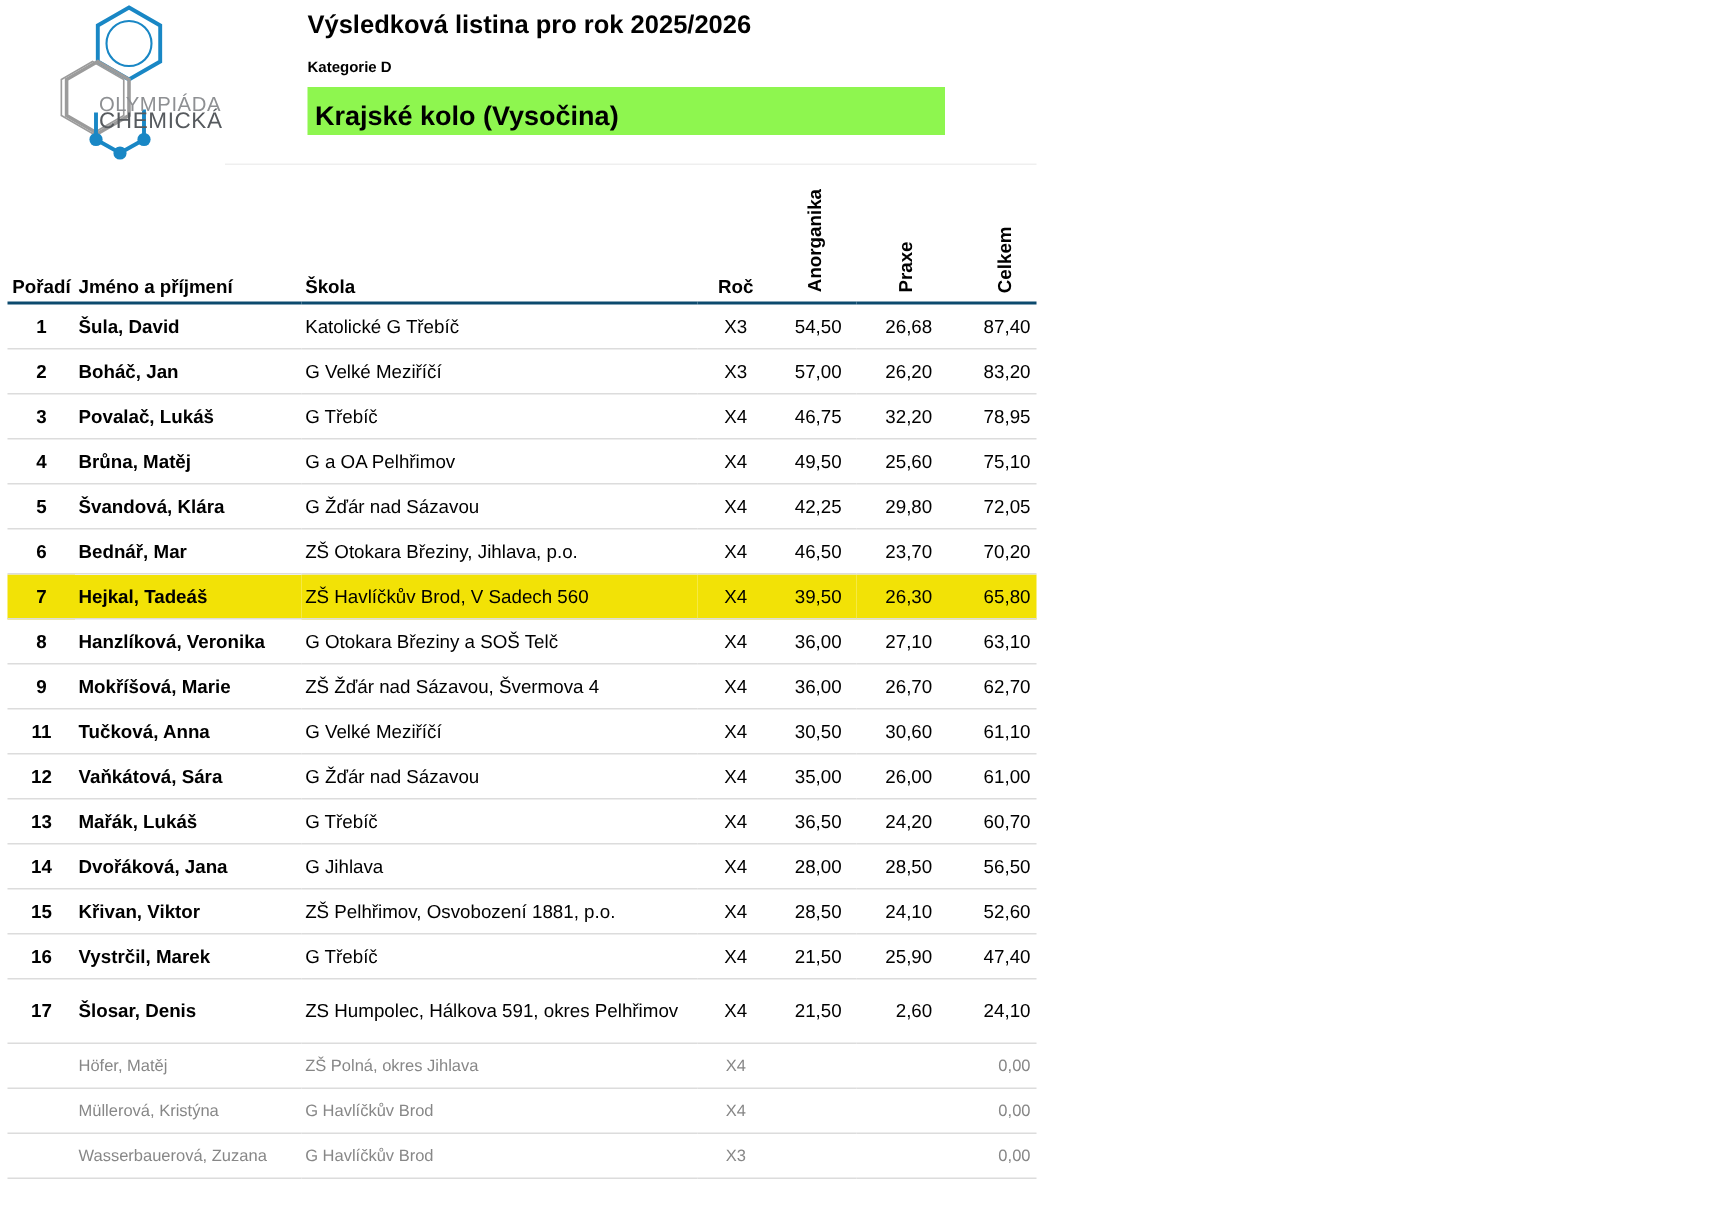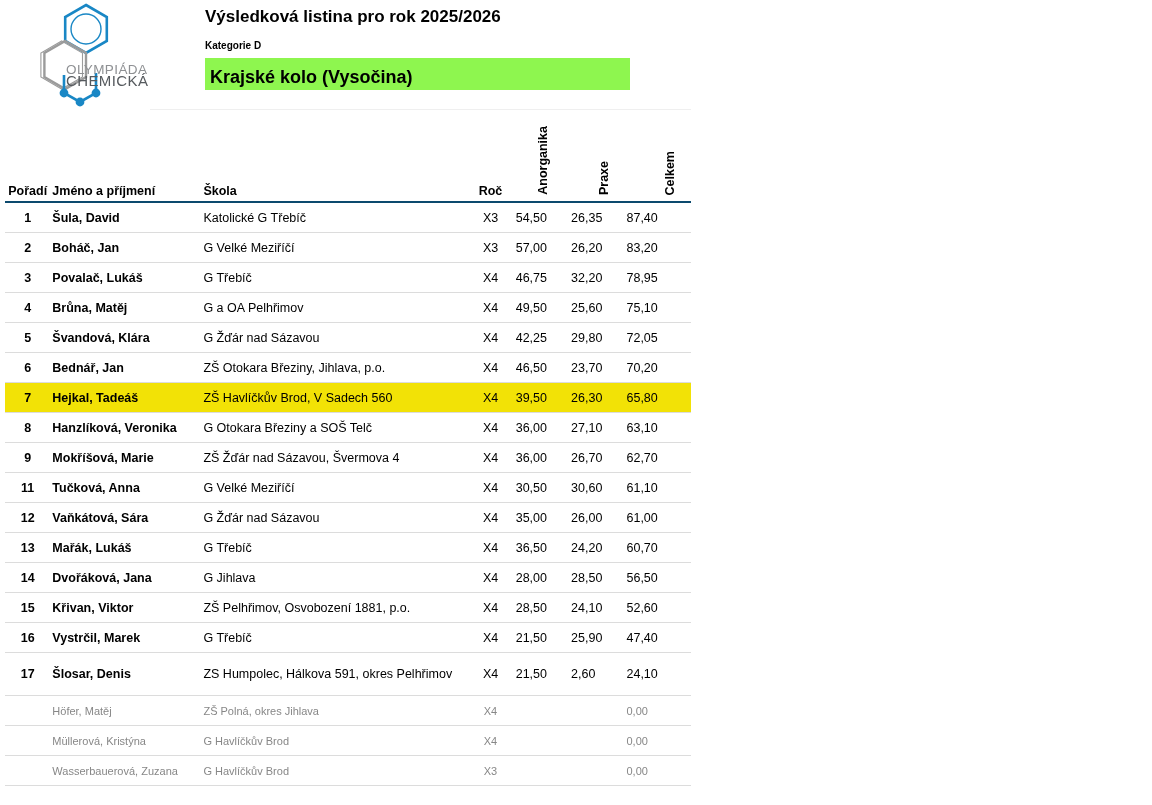--- a/index.html
+++ b/index.html
@@ -45,21 +45,21 @@
   .rot{display:inline-block;writing-mode:vertical-rl;transform:rotate(180deg);
     white-space:nowrap;font-weight:bold;}
   tbody td{
     height:29px;border-bottom:1px solid #dcdcdc;padding:0;vertical-align:middle;
   }
   td.rank{text-align:center;font-weight:bold;}
   td.name{font-weight:bold;padding-left:2px;white-space:nowrap;overflow:hidden;}
   td.school{padding-left:2px;}
   .school-inner{white-space:nowrap;overflow:hidden;line-height:16px;}
   td.roc{text-align:center;}
-  td.num{}
+  td.num{text-align:right;}
   td.num-anorg{padding-right:10px;}
   td.num-praxe{padding-right:5px;}
   td.num-celkem{padding-right:4px;}
   tr.highlight td{background:var(--highlight-yellow,#f2e206);}
   tr.wrap .school-inner{white-space:normal;height:29px;overflow:hidden;margin-top:13px;}
   tr.muted td{color:#878787;font-size:11px;}
   tr.muted td.name,tr.muted td.rank{font-weight:normal;}
 </style>
 </head>
 <body>
@@ -117,21 +117,21 @@
     </thead>
     <tbody>
   <tr>
     <td class="rank">1</td>
     <td class="name">Šula, David</td>
     <td class="school">
       <div class="school-inner">Katolické G Třebíč</div>
     </td>
     <td class="roc">X3</td>
     <td class="num num-anorg">54,50</td>
-    <td class="num num-praxe">26,35</td>
+    <td class="num num-praxe">26,68</td>
     <td class="num num-celkem">87,40</td>
   </tr>
 
   <tr>
     <td class="rank">2</td>
     <td class="name">Boháč, Jan</td>
     <td class="school">
       <div class="school-inner">G Velké Meziříčí</div>
     </td>
     <td class="roc">X3</td>
@@ -171,21 +171,21 @@
       <div class="school-inner">G Žďár nad Sázavou</div>
     </td>
     <td class="roc">X4</td>
     <td class="num num-anorg">42,25</td>
     <td class="num num-praxe">29,80</td>
     <td class="num num-celkem">72,05</td>
   </tr>
 
   <tr>
     <td class="rank">6</td>
-    <td class="name">Bednář, Jan</td>
+    <td class="name">Bednář, Mar</td>
     <td class="school">
       <div class="school-inner">ZŠ Otokara Březiny, Jihlava, p.o.</div>
     </td>
     <td class="roc">X4</td>
     <td class="num num-anorg">46,50</td>
     <td class="num num-praxe">23,70</td>
     <td class="num num-celkem">70,20</td>
   </tr>
 
   <tr class="highlight">

